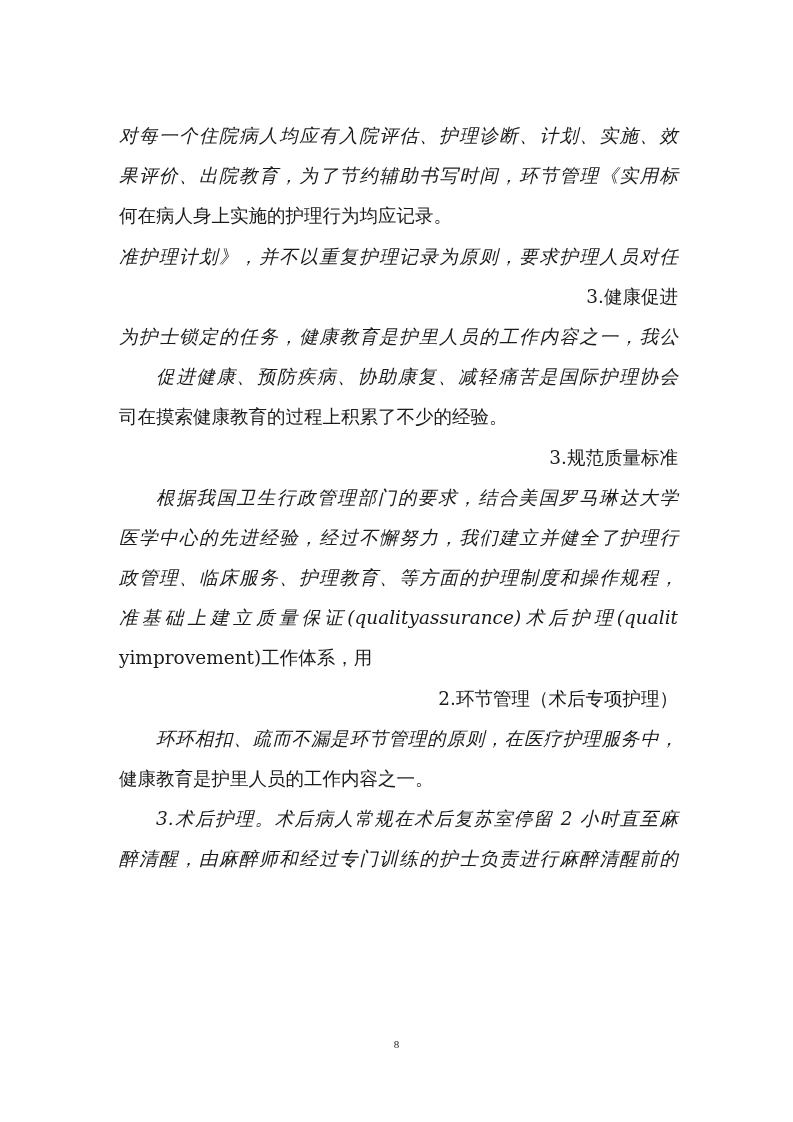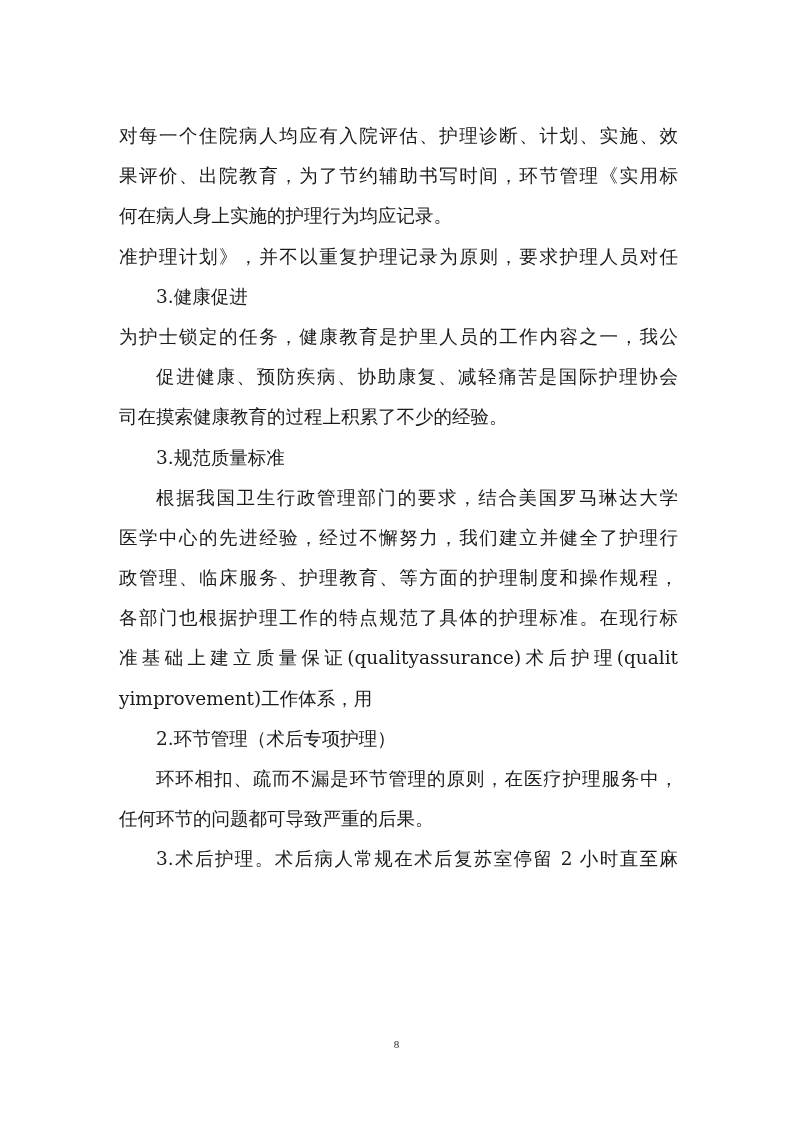--- a/index.html
+++ b/index.html
@@ -7,22 +7,22 @@
     .page { position: absolute; left: 0; top: 0; width: 793px; height: 1122px; background: #fff; }
     .content {
       position: absolute; left: 119px; top: 116px; width: 559px;
       font-family: "DejaVu Serif", "Liberation Serif", serif;
       font-size: 18.5px; color: #1a1a1a;
     }
     .line {
       height: 40.2px; line-height: 40.2px; white-space: nowrap;
       overflow: visible;
     }
-    .indent { padding-left: 37px; }
-    .justify { text-align: justify; text-align-last: justify; }
+    .indent { padding-left: 37px; text-align: right; }
+    .justify { text-align: justify; text-align-last: justify; font-style: italic; }
     .page-number {
       position: absolute; left: 0; width: 793px; top: 1038px; text-align: center;
       font-family: "Liberation Serif", serif; font-size: 11px; color: #222;
     }
   </style>
 </head>
 <body>
 
 <div class="page">
   <div class="content">
@@ -31,22 +31,22 @@
     <div class="line">何在病人身上实施的护理行为均应记录。</div>
     <div class="line justify">准护理计划》，并不以重复护理记录为原则，要求护理人员对任</div>
     <div class="line indent">3.健康促进</div>
     <div class="line justify">为护士锁定的任务，健康教育是护里人员的工作内容之一，我公</div>
     <div class="line indent justify">促进健康、预防疾病、协助康复、减轻痛苦是国际护理协会</div>
     <div class="line">司在摸索健康教育的过程上积累了不少的经验。</div>
     <div class="line indent">3.规范质量标准</div>
     <div class="line indent justify">根据我国卫生行政管理部门的要求，结合美国罗马琳达大学</div>
     <div class="line justify">医学中心的先进经验，经过不懈努力，我们建立并健全了护理行</div>
     <div class="line justify">政管理、临床服务、护理教育、等方面的护理制度和操作规程，</div>
-    <div class="line justify">各部门也根据护理工作的特点规范了具体的护理标准。在现行标</div>
     <div class="line justify">准基础上建立质量保证(qualityassurance)术后护理(qualit</div>
     <div class="line">yimprovement)工作体系，用</div>
     <div class="line indent">2.环节管理（术后专项护理）</div>
     <div class="line indent justify">环环相扣、疏而不漏是环节管理的原则，在医疗护理服务中，</div>
-    <div class="line">任何环节的问题都可导致严重的后果。</div>
+    <div class="line">健康教育是护里人员的工作内容之一。</div>
     <div class="line indent justify">3.术后护理。术后病人常规在术后复苏室停留 2 小时直至麻</div>
+    <div class="line justify">醉清醒，由麻醉师和经过专门训练的护士负责进行麻醉清醒前的</div>
   </div>
   <div class="page-number">8</div>
 </div>
 
 </body></html>

